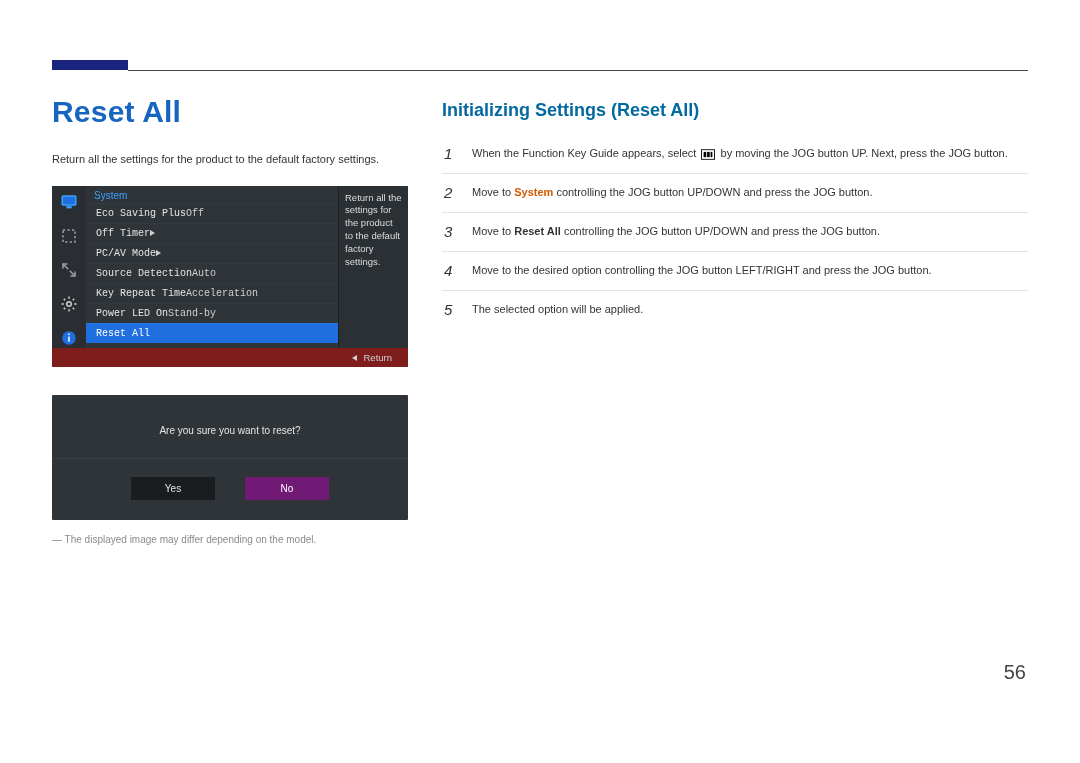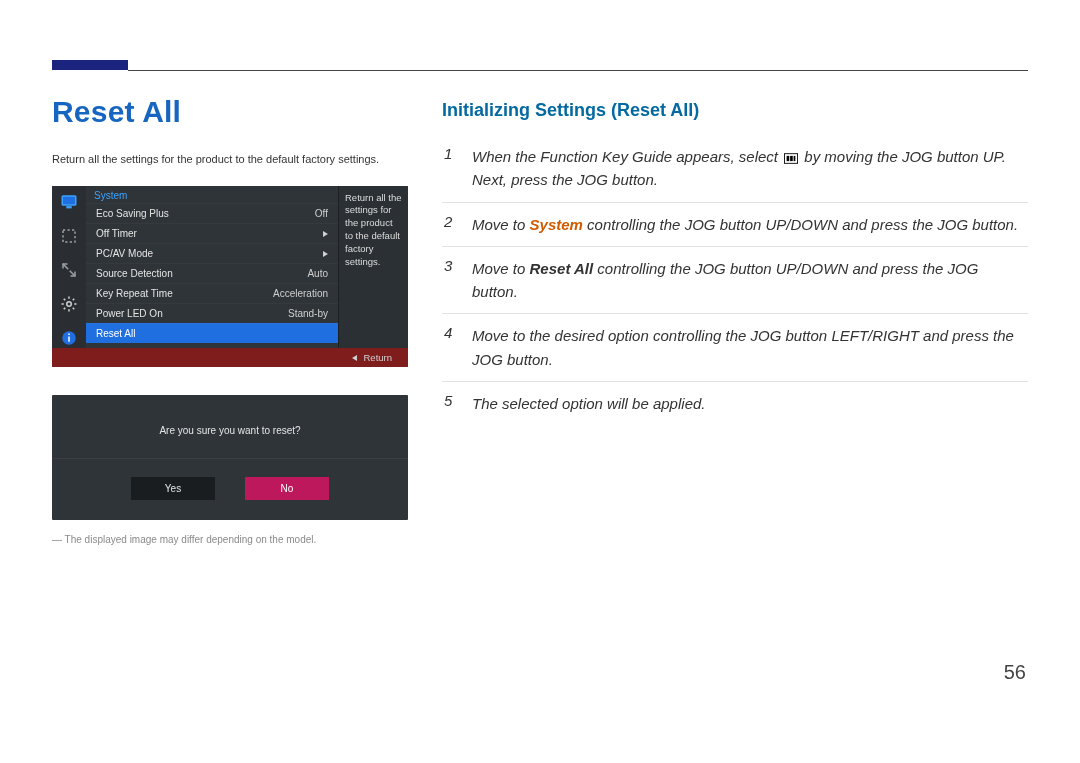--- a/index.html
+++ b/index.html
@@ -18,46 +18,46 @@
   
   .osd { background: #2f3438; color: #e4e4e4; font-size: 10px; border-radius: 1px; overflow: hidden; }
   .osd1 { width: 356px; }
   .osd1-inner { display: flex; }
   .osd-side { width: 34px; background: #2a2e32; display: flex; flex-direction: column; align-items: center; padding-top: 6px; gap: 14px; }
   .ico { width: 20px; height: 20px; display:flex; align-items:center; justify-content:center; }
   .ico svg { width: 18px; height: 18px; }
   .ico.active svg rect, .ico.active svg path { stroke:#3ba3ff; }
   .osd-main { flex: 1; }
   .osd-title { color: #3ba3ff; font-size: 10px; padding: 4px 8px 2px; }
-  .osd-row { display:flex; justify-content:space-between; align-items:center; padding: 4px 10px; font-size: 10px; border-top:1px solid rgba(255,255,255,.03);}
+  .osd-row { display:flex; align-items:center; padding: 4px 10px; font-size: 10px; border-top:1px solid rgba(255,255,255,.03);font-family:Liberation Mono, monospace;}
   .osd-row.sel { background: #1f6fe0; color: #fff; }
   .osd-val { color: #cfcfcf; font-size: 10px; }
   .tri { display:inline-block; width:0; height:0; border-top:3px solid transparent; border-bottom:3px solid transparent; border-left:5px solid #cfcfcf; }
   .osd-help { width: 70px; background:#2b3034; font-size:9.5px; padding:6px 6px; line-height:1.35; color:#dcdcdc; border-left:1px solid rgba(0,0,0,.3);}
   .osd-return { text-align:right; padding:4px 16px; font-size:9.5px; color:#cfcfcf; background:#7f1d1d;}
   .osd-return .tri-l { display:inline-block; width:0;height:0;border-top:3px solid transparent;border-bottom:3px solid transparent;border-right:5px solid #cfcfcf; margin-right:6px; vertical-align:middle;}
 
   
   .osd2 { width: 356px; margin-top: 28px; padding: 26px 0 0; }
   .osd2 .msg { text-align:center; font-size:10px; padding:4px 0; }
   .osd2 .btn-row { display:flex; justify-content:center; gap:30px; padding:18px 0 20px; border-top:1px solid rgba(255,255,255,.06); margin-top:18px;}
   .osd2 .btn { width:84px; text-align:center; padding:6px 0; font-size:10px; background:#1a1d20; color:#e4e4e4;}
-  .osd2 .btn.sel { background:#be185d; color:#fff; }
+  .osd2 .btn.sel { background:#701a75; color:#fff; }
 
   .footnote { font-size:10px; color:#8a8a8a; margin-top:14px; }
   .footnote::before { content:"― "; color:#8a8a8a; }
 
   
   .col-right { position: absolute; left: 442px; top: 100px; width: 586px; }
   .h2 { font-size: 18px; font-weight: 700; color:#0369a1; margin-bottom: 14px; }
   .steps { }
   .step { display:flex; padding:10px 2px; border-bottom:1px solid #e2e2e2; }
   .step:last-child { border-bottom:none; }
   .step-num { width:28px; font-size:15px; font-weight:400; color:#333; font-style: italic; line-height:1.2; }
-  .step-body { flex:1; font-size:15px; color:#333; line-height:1.55;font-style:italic; }
+  .step-body { flex:1; font-size:11px; color:#333; line-height:1.55; }
   .step-body .kw { font-weight:700; }
   .step-body .kw.sys { color:#d15a00; }
   .step-body .iconbox { display:inline-flex; vertical-align:middle; margin:0 2px; }
   .step-body .iconbox svg { width:14px;height:11px; }
 
   .page-num { position:absolute; right:54px; bottom:34px; font-size:20px; color:#444; }
 </style>
 </head>
 <body>
 

